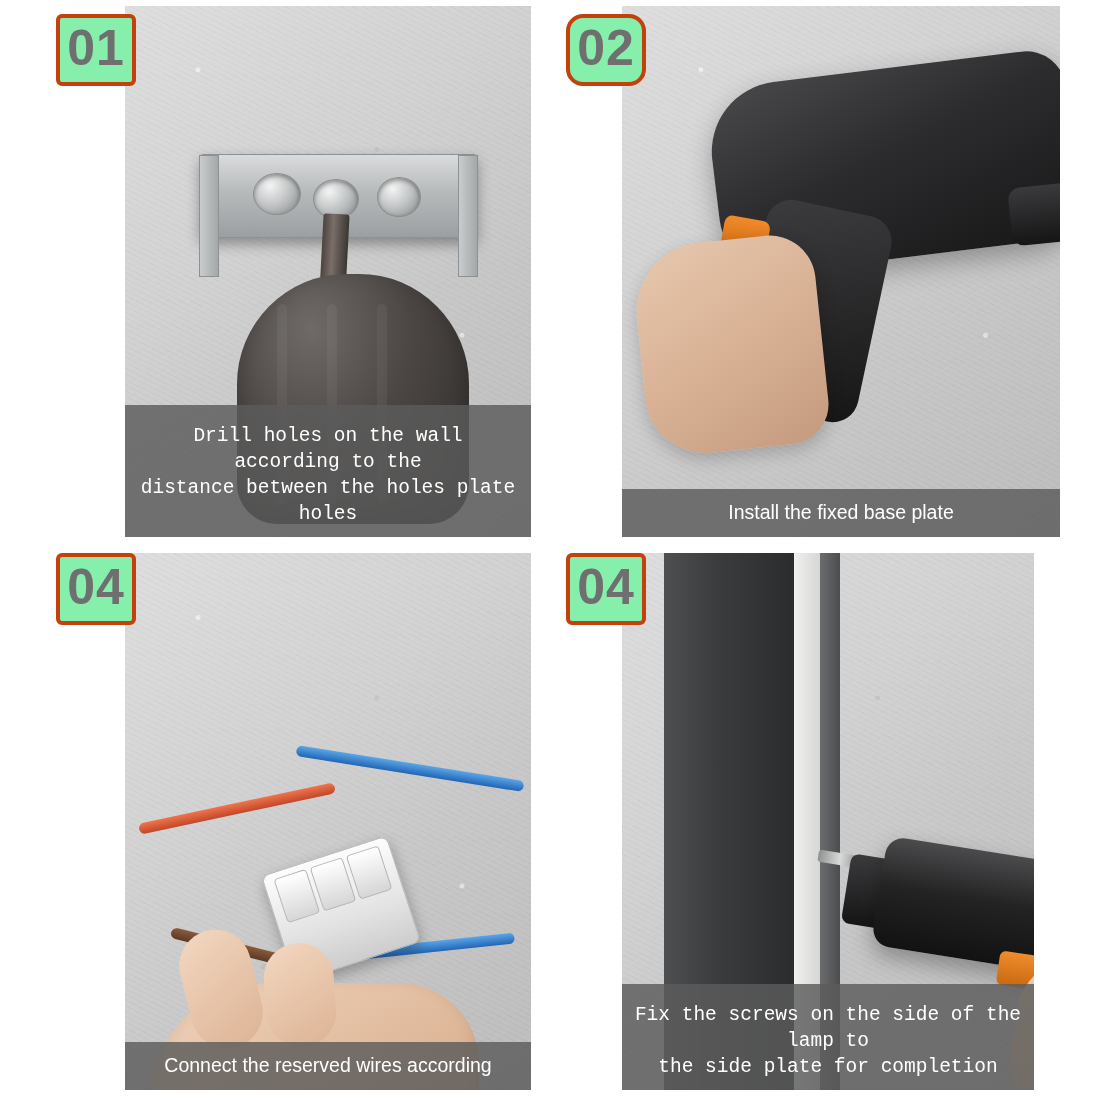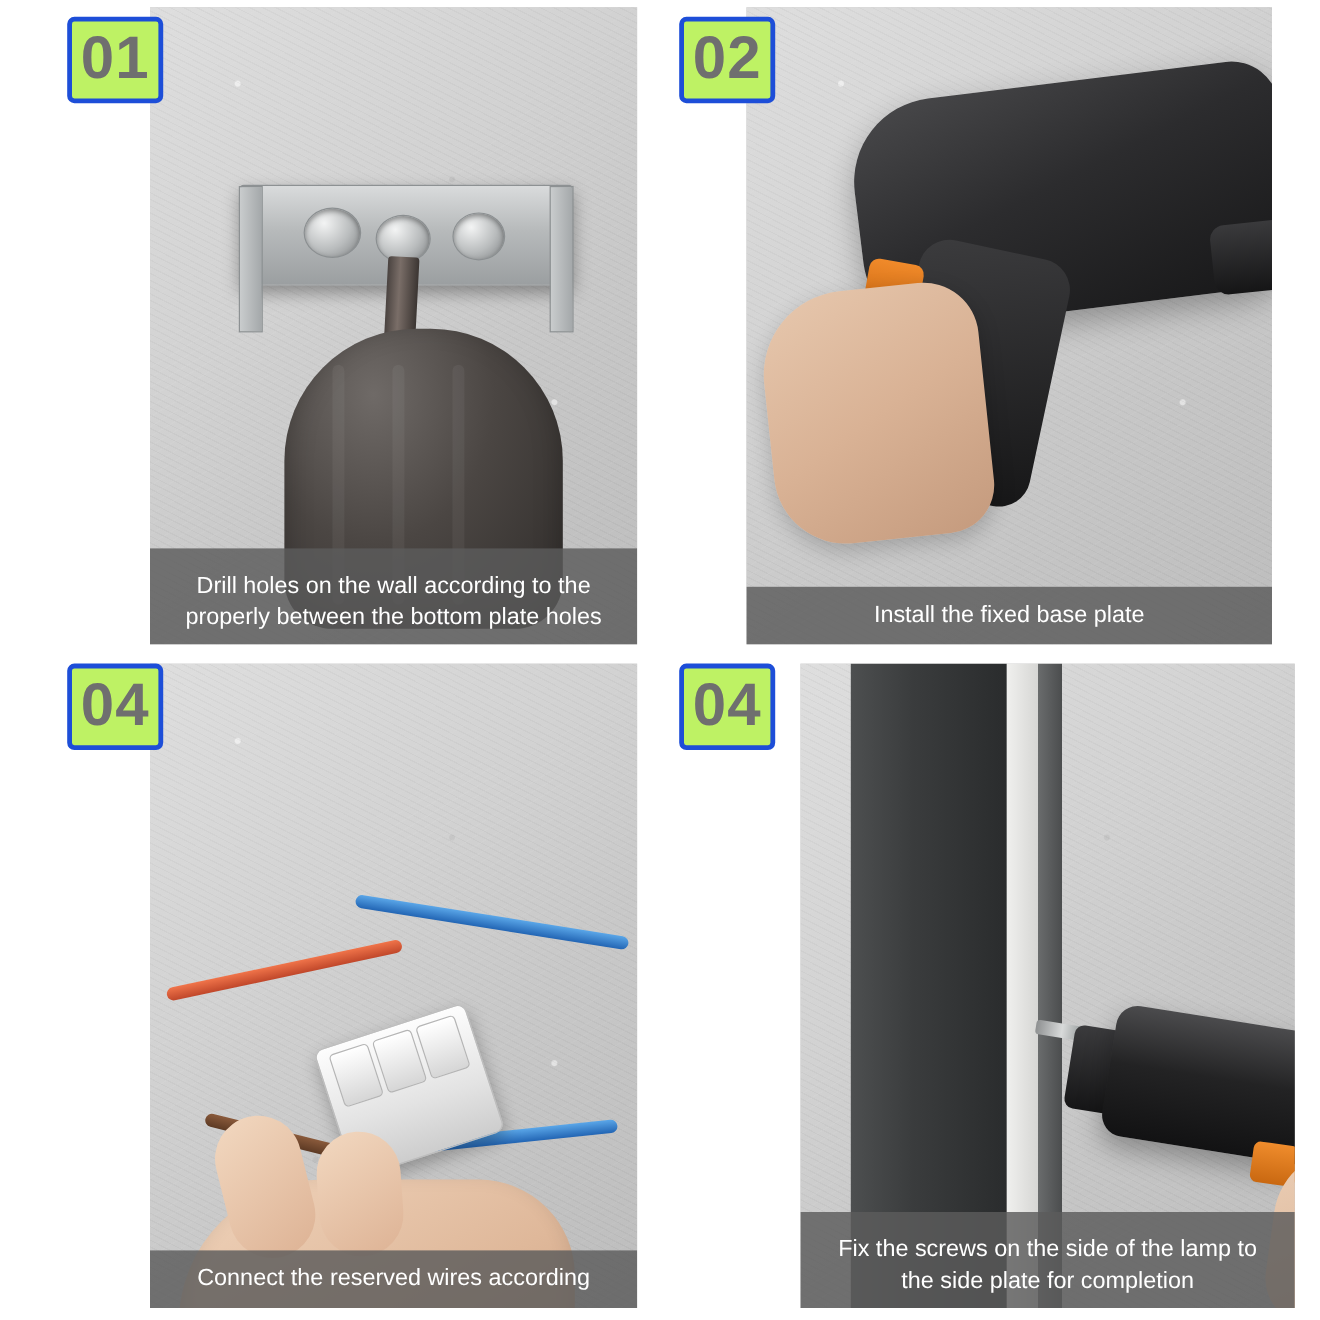--- a/index.html
+++ b/index.html
@@ -40,60 +40,60 @@
 
   
   .photo {
     position: absolute;
     overflow: hidden;
     background: #cfcfcf;
   }
   .step01 .photo { left: 125px; top: 6px;  width: 406px; height: 531px; }
   .step02 .photo { left: 72px;  top: 6px;  width: 438px; height: 531px; }
   .step03 .photo { left: 125px; top: 10px; width: 406px; height: 537px; }
-  .step04 .photo { left: 72px;  top: 10px; width: 412px; height: 537px; margin-left: 45px; }
+  .step04 .photo { left: 72px;  top: 10px; width: 412px; height: 537px; }
 
   
   .badge {
     position: absolute;
     width: 72px;
     height: 64px;
-    border: 4px solid #1d4ed8;
+    border: 4px solid #c2410c;
     border-radius: 6px;
-    background: #bef264;
+    background: #86efac;
     color: #6f6f6f;
     font-size: 50px;
     font-weight: bold;
     line-height: 60px;
     text-align: center;
     letter-spacing: 1px;
     z-index: 5;
   }
   .step01 .badge { left: 56px; top: 14px; }
-  .step02 .badge { left: 16px; top: 14px; }
+  .step02 .badge { left: 16px; top: 14px; border-radius: 17px; }
   .step03 .badge { left: 56px; top: 552px; }
   .step04 .badge { left: 16px; top: 552px; }
   .step03 .badge, .step04 .badge { top: 10px; }
 
   
   .caption {
     position: absolute;
     left: 0;
     right: 0;
     bottom: 0;
     background: rgba(92, 92, 92, 0.82);
     color: #ffffff;
     font-size: 19.5px;
     line-height: 26px;
     padding: 10px 14px 12px 14px;
     box-sizing: border-box;
     text-align: center;
     font-weight: 500;
   }
-  .caption.two-line { padding: 18px 10px 10px 10px; }
+  .caption.two-line { padding: 18px 10px 10px 10px; font-family: Liberation Mono, monospace; }
 
   
   .wall {
     position: absolute;
     inset: 0;
     background:
       radial-gradient(circle at 18% 12%, rgba(255,255,255,0.55) 0 2px, rgba(0,0,0,0) 3px),
       radial-gradient(circle at 62% 27%, rgba(0,0,0,0.05) 0 2px, rgba(0,0,0,0) 3px),
       radial-gradient(circle at 83% 62%, rgba(255,255,255,0.5) 0 2px, rgba(0,0,0,0) 3px),
       radial-gradient(circle at 34% 77%, rgba(0,0,0,0.05) 0 2px, rgba(0,0,0,0) 3px),
@@ -333,21 +333,21 @@
         </div>
         <div class="s1-shaft"></div>
         <div class="s1-handle">
           <div class="rib" style="left:40px"></div>
           <div class="rib" style="left:90px"></div>
           <div class="rib" style="left:140px"></div>
         </div>
 
         <div class="caption two-line">
           <div>Drill holes on the wall according to the</div>
-          <div>properly between the bottom plate holes</div>
+          <div>distance between the holes plate holes</div>
         </div>
       </div>
     </div>
 
     <div class="step step02">
       <div class="badge">02</div>
       <div class="photo">
         <div class="wall"></div>
 
         <div class="s2-body"></div>

